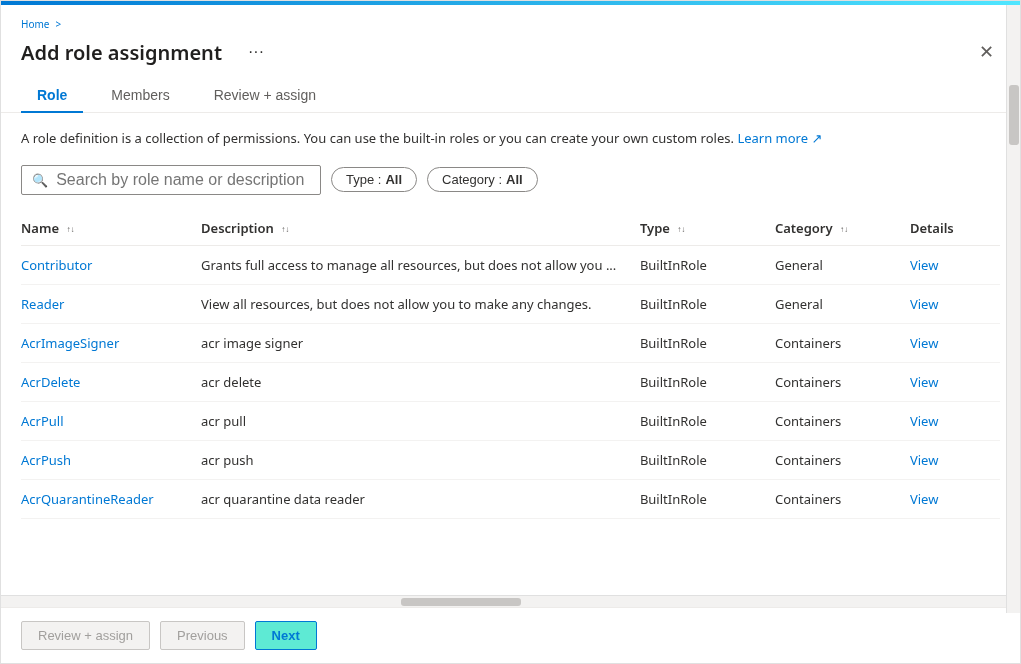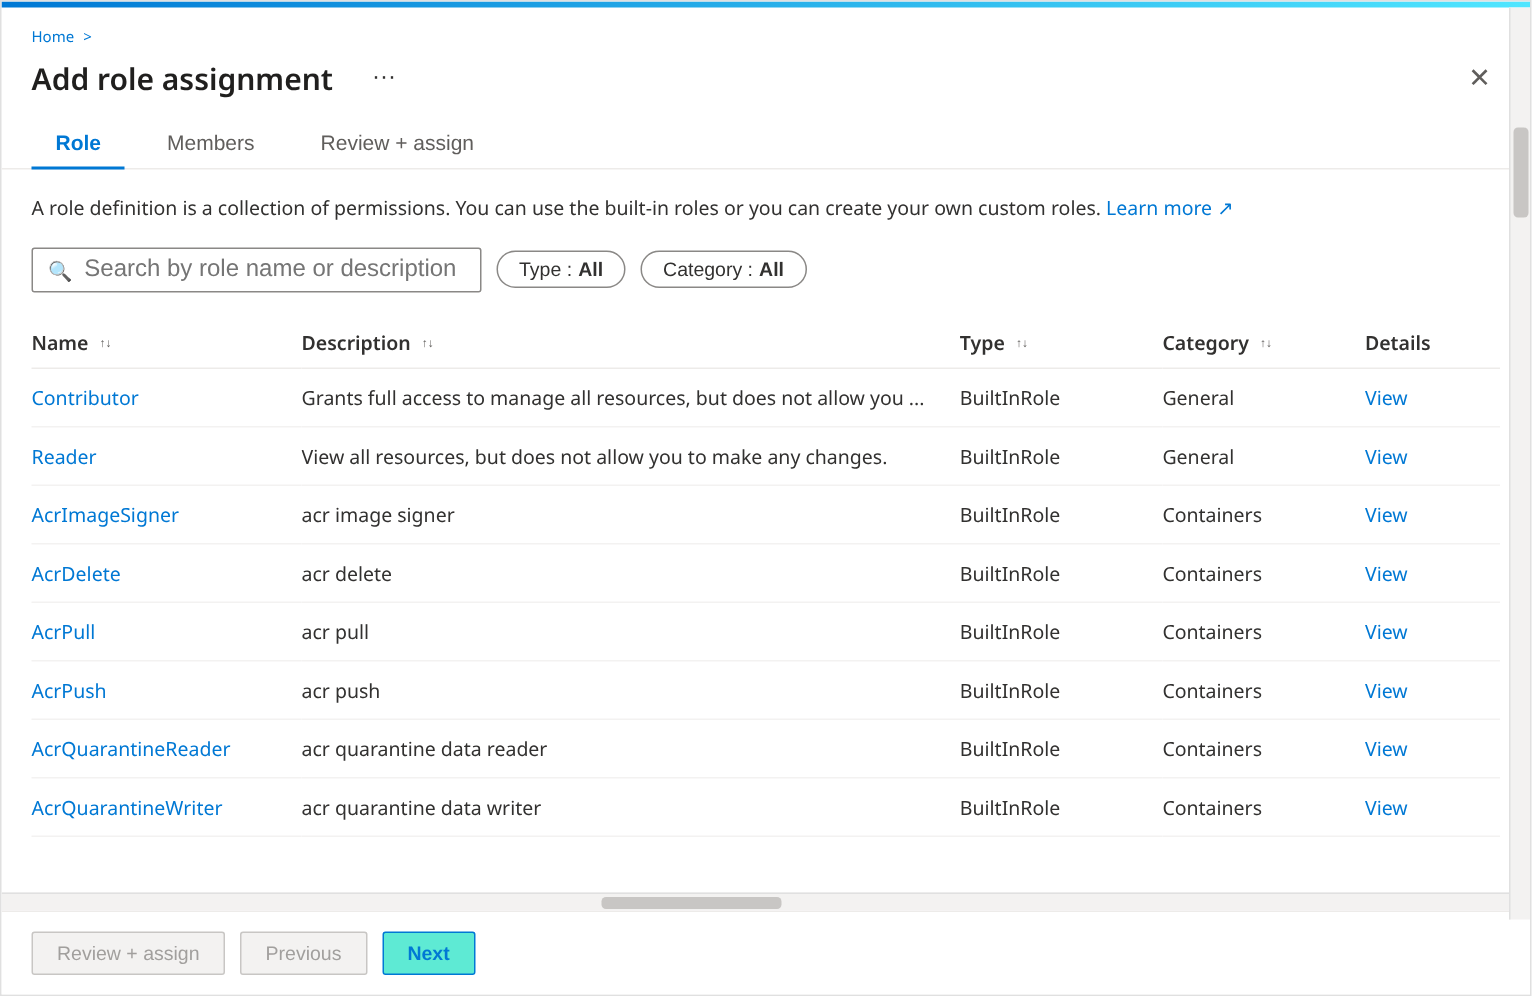--- a/index.html
+++ b/index.html
@@ -383,31 +383,20 @@
       <td>
         <span class="role-name">AcrQuarantineReader</span>
       </td>
       <td class="description-cell">acr quarantine data reader</td>
       <td>BuiltInRole</td>
       <td>Containers</td>
       <td>
         <a class="view-link" href="#">View</a>
       </td>
     </tr>
-        <tr>
-      <td>
-        <span class="role-name">AcrQuarantineWriter</span>
-      </td>
-      <td class="description-cell">acr quarantine data writer</td>
-      <td>BuiltInRole</td>
-      <td>Containers</td>
-      <td>
-        <a class="view-link" href="#">View</a>
-      </td>
-    </tr>
       </tbody>
   </table>
 </div>
 
 <div class="footer">
   <button class="btn btn-disabled">Review + assign</button>
   <button class="btn btn-disabled">Previous</button>
   <button class="btn btn-primary">Next</button>
 </div>
 

